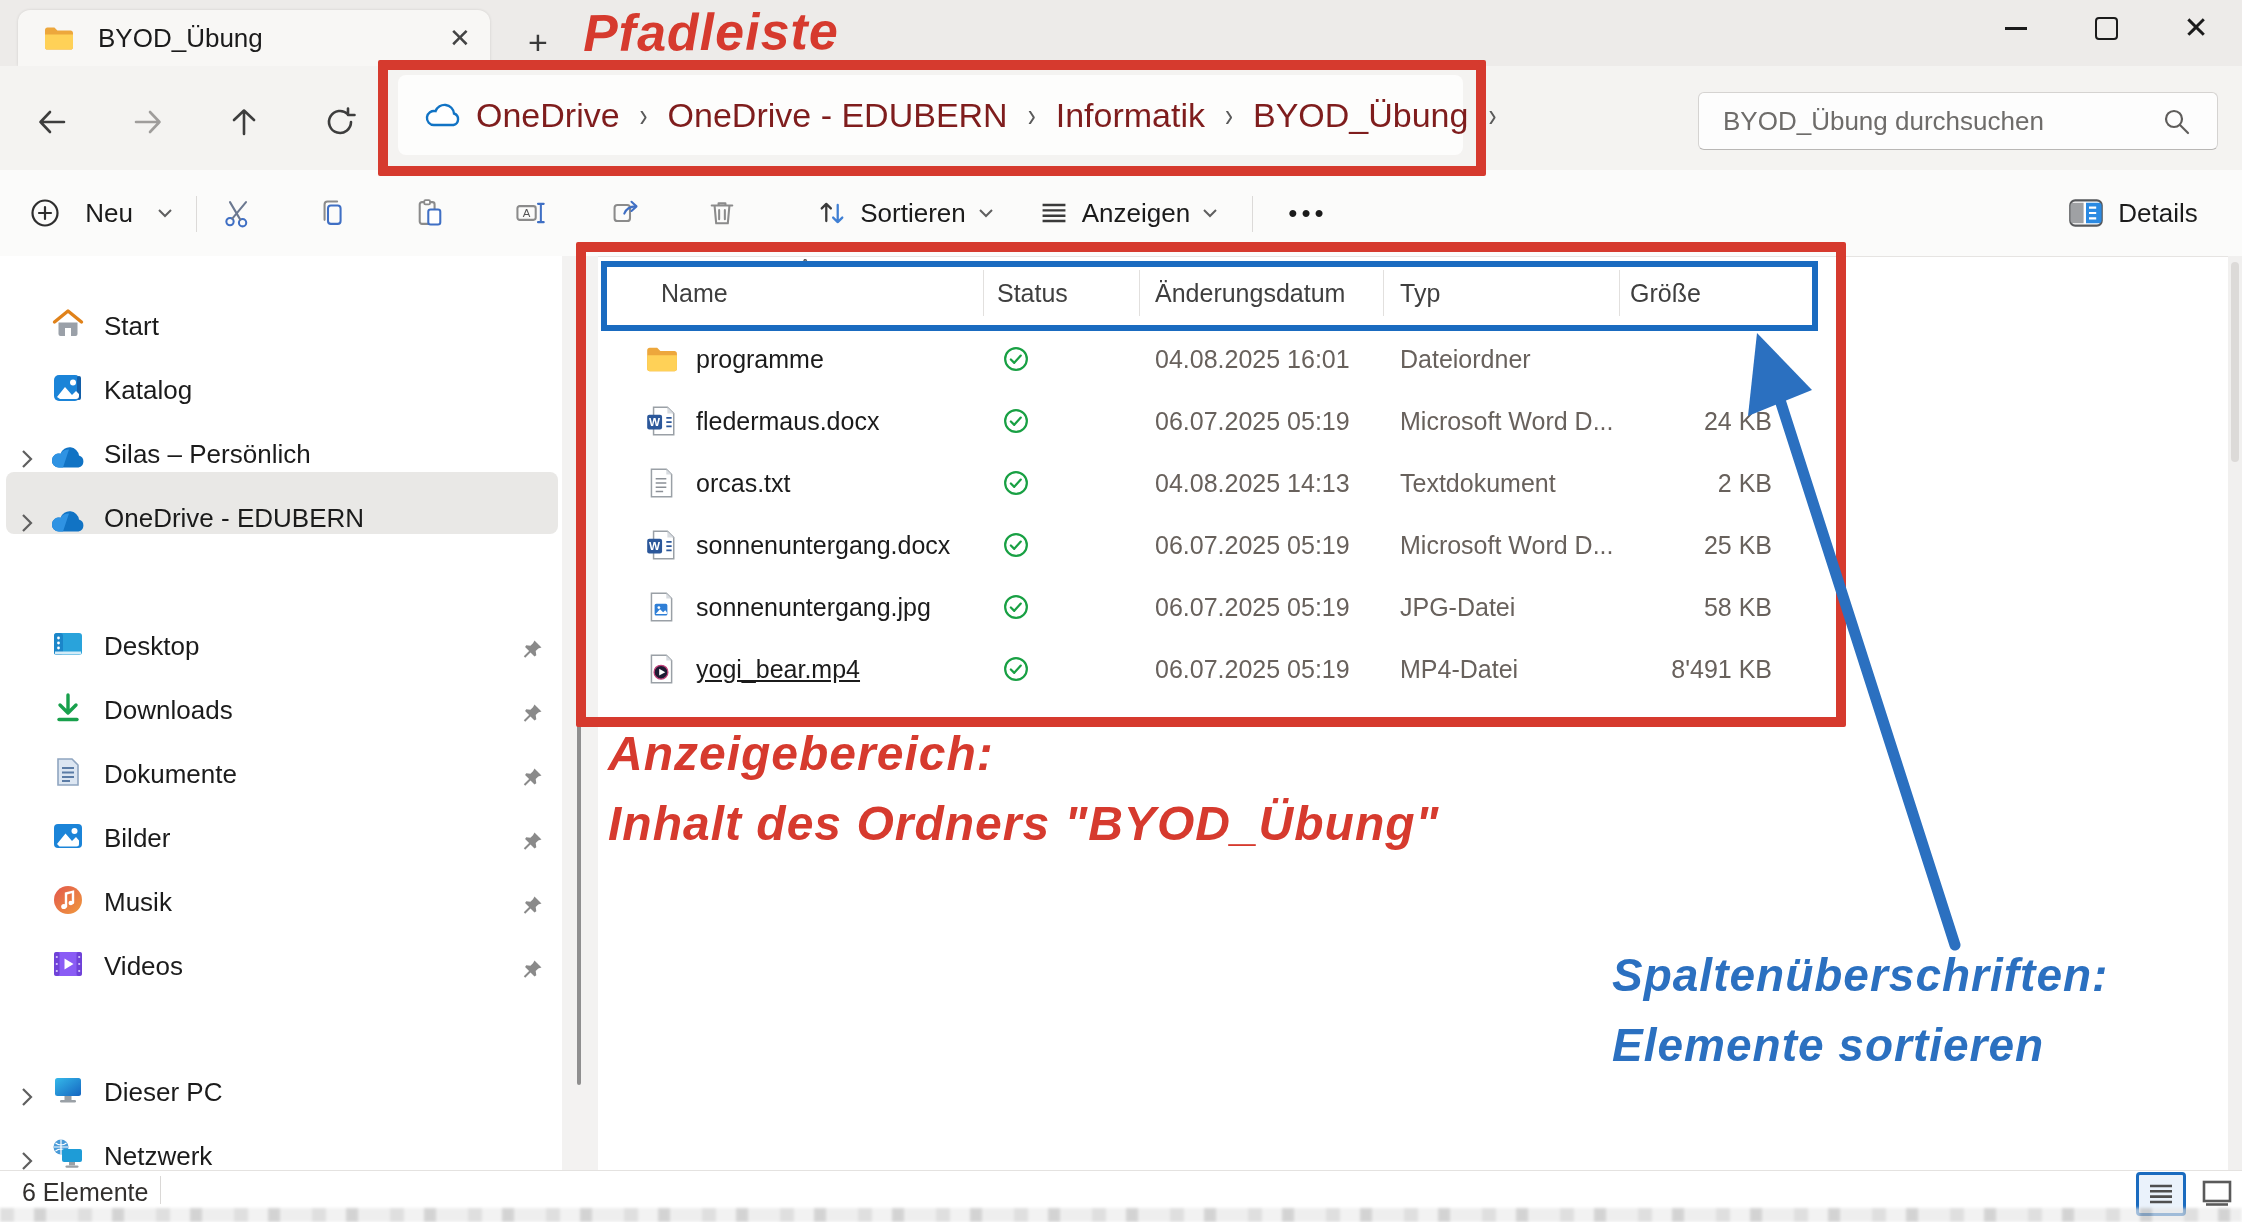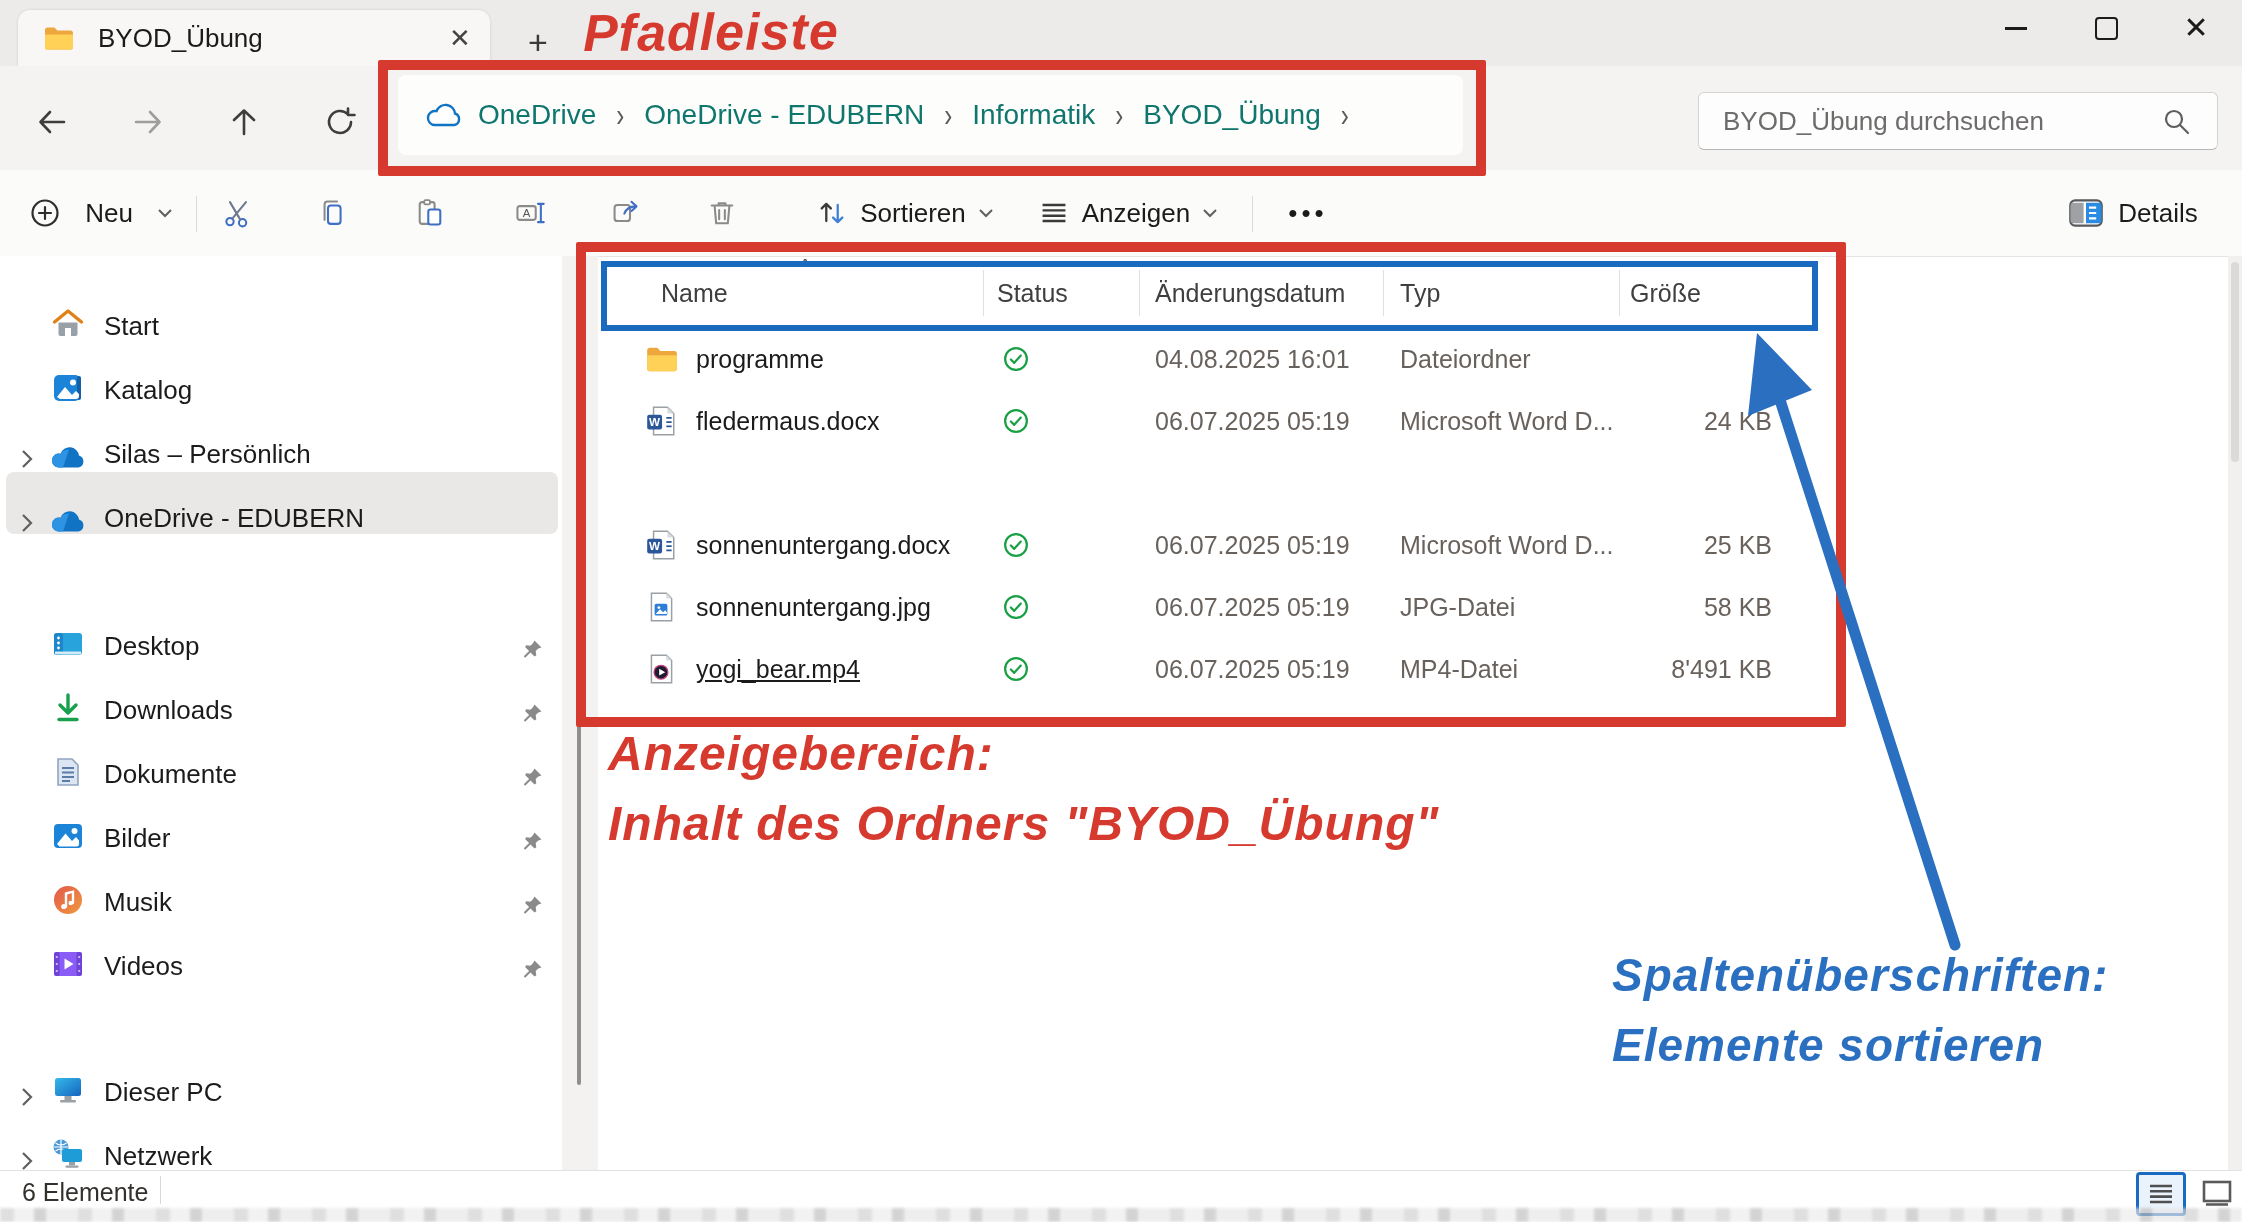--- a/index.html
+++ b/index.html
@@ -19,21 +19,21 @@
   .wbtn{top:6px;width:64px;height:44px;display:flex;align-items:center;justify-content:center;color:#1b1b1b;}
   .minbar{display:block;width:22px;height:3px;background:#1b1b1b;}
   .maxbox{display:block;width:19px;height:19px;border:2.5px solid #1b1b1b;border-radius:4px;}
   .xglyph{font-size:30px;color:#1b1b1b;line-height:1;}
 
   
   .addressrow{left:0;top:66px;width:2242px;height:104px;background:#f4f3f1;border-bottom:1px solid #e6e4e2;}
   .navbtn{top:94px;width:56px;height:56px;display:flex;align-items:center;justify-content:center;border-radius:8px;}
   .crumbbar{left:398px;top:75px;width:1065px;height:80px;background:#fdfdfc;border-radius:8px;display:flex;
        align-items:center;padding-left:26px;box-sizing:border-box;}
-  .crumb{font-size:28px;color:#0f766e;white-space:nowrap;}
+  .crumb{font-size:34px;color:#7f1d1d;white-space:nowrap;}
   .crumb-sep{font-size:24px;color:#5a5a5a;padding:0 20px;transform:scaleY(1.4);}
   .searchbox{left:1698px;top:92px;width:520px;height:58px;background:#fdfdfd;border:1px solid #d5d3d1;
        border-bottom-color:#b9b7b5;border-radius:6px;box-sizing:border-box;}
   .searchbox input{position:absolute;left:22px;top:0;width:430px;height:54px;border:none;outline:none;
        background:transparent;font-family:inherit;font-size:26px;color:#1b1b1b;}
   .searchbox input::placeholder{color:#6e6c6a;}
 
   
   .toolbar{left:0;top:170px;width:2242px;height:86px;background:#fbfbfa;border-bottom:1px solid #e6e4e2;}
   .tbtn{height:60px;top:183px;display:flex;align-items:center;justify-content:center;border-radius:8px;color:#1b1b1b;}
@@ -513,20 +513,39 @@
       <svg width="28" height="28" viewBox="0 0 24 24">
           <circle cx="12" cy="12" r="9.3" fill="none" stroke="#18a043" stroke-width="1.9"></circle>
           <path d="M7.6 12.4l2.9 2.9 5.6-6.2" fill="none" stroke="#18a043" stroke-width="1.9" stroke-linecap="round" stroke-linejoin="round"></path>
         </svg>
     </div>
     <div class="fcell fmeta" style="left:551px;">06.07.2025 05:19</div>
     <div class="fcell fmeta" style="left:796px;">Microsoft Word D...</div>
     <div class="fcell fmeta" style="right:40px;">24 KB</div>
   </div>
 
+  <div class="frow" style="top:452px;">
+    <div class="fcell" style="left:40px;">
+      <svg width="34" height="34" viewBox="0 0 32 32">
+          <path d="M7 3 h14 l5 5 v21 H7z" fill="#ffffff" stroke="#9aa0a6" stroke-width="1.4"></path>
+          <path d="M21 3 l5 5 h-5z" fill="#d7dbe0"></path>
+          <path d="M11 12 h10 M11 16 h10 M11 20 h10 M11 24 h7" stroke="#8b9096" stroke-width="1.6"></path>
+        </svg>
+    </div>
+    <div class="fcell fname" style="left:92px;">orcas.txt</div>
+    <div class="fcell" style="left:398px;">
+      <svg width="28" height="28" viewBox="0 0 24 24">
+          <circle cx="12" cy="12" r="9.3" fill="none" stroke="#18a043" stroke-width="1.9"></circle>
+          <path d="M7.6 12.4l2.9 2.9 5.6-6.2" fill="none" stroke="#18a043" stroke-width="1.9" stroke-linecap="round" stroke-linejoin="round"></path>
+        </svg>
+    </div>
+    <div class="fcell fmeta" style="left:551px;">04.08.2025 14:13</div>
+    <div class="fcell fmeta" style="left:796px;">Textdokument</div>
+    <div class="fcell fmeta" style="right:40px;">2 KB</div>
+  </div>
 
   <div class="frow" style="top:514px;">
     <div class="fcell" style="left:40px;">
       <svg width="34" height="34" viewBox="0 0 32 32">
           <path d="M9 3 h13 l6 6 v20 H9z" fill="#ffffff" stroke="#9aa0a6" stroke-width="1.4"></path>
           <path d="M22 3 l6 6 h-6z" fill="#d7dbe0"></path>
           <path d="M21 13 h5 M21 17 h5 M21 21 h5" stroke="#2b579a" stroke-width="1.6"></path>
           <rect x="3" y="10" width="14" height="14" rx="2" fill="#2b579a"></rect>
           <text x="10" y="21" font-size="11" font-weight="bold" font-family="sans-serif" fill="#ffffff" text-anchor="middle">W</text>
         </svg>

